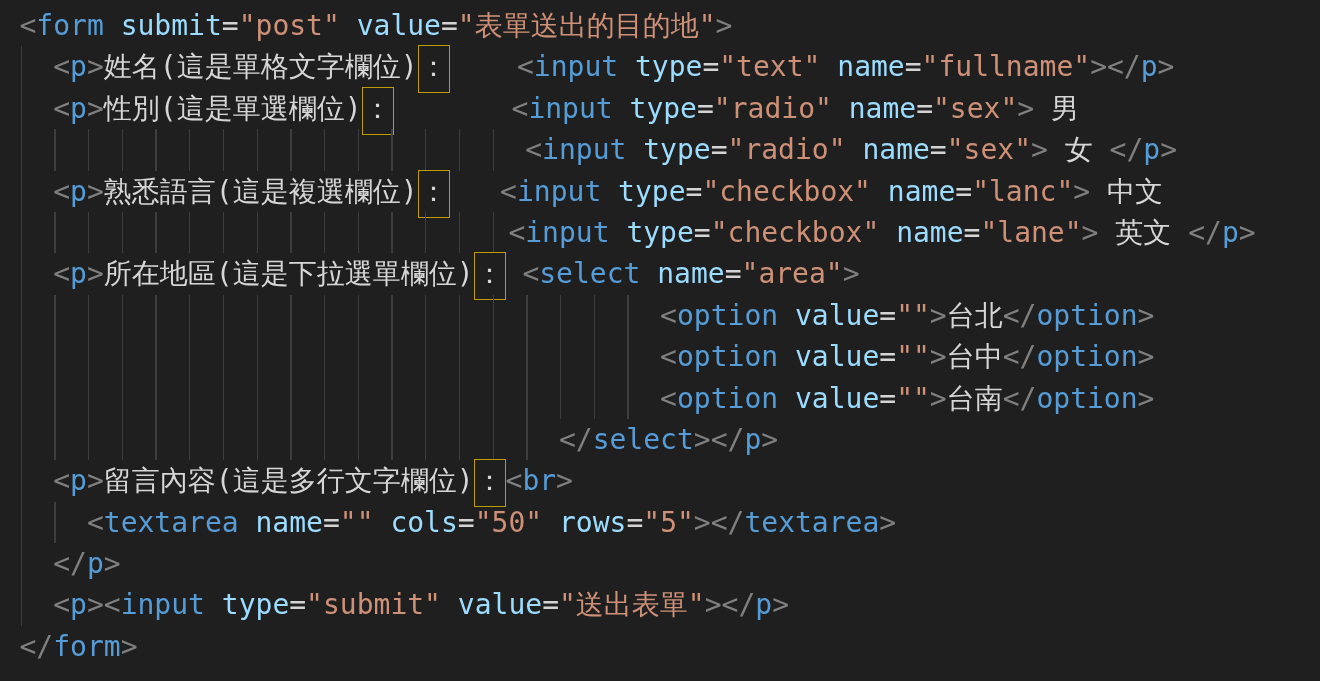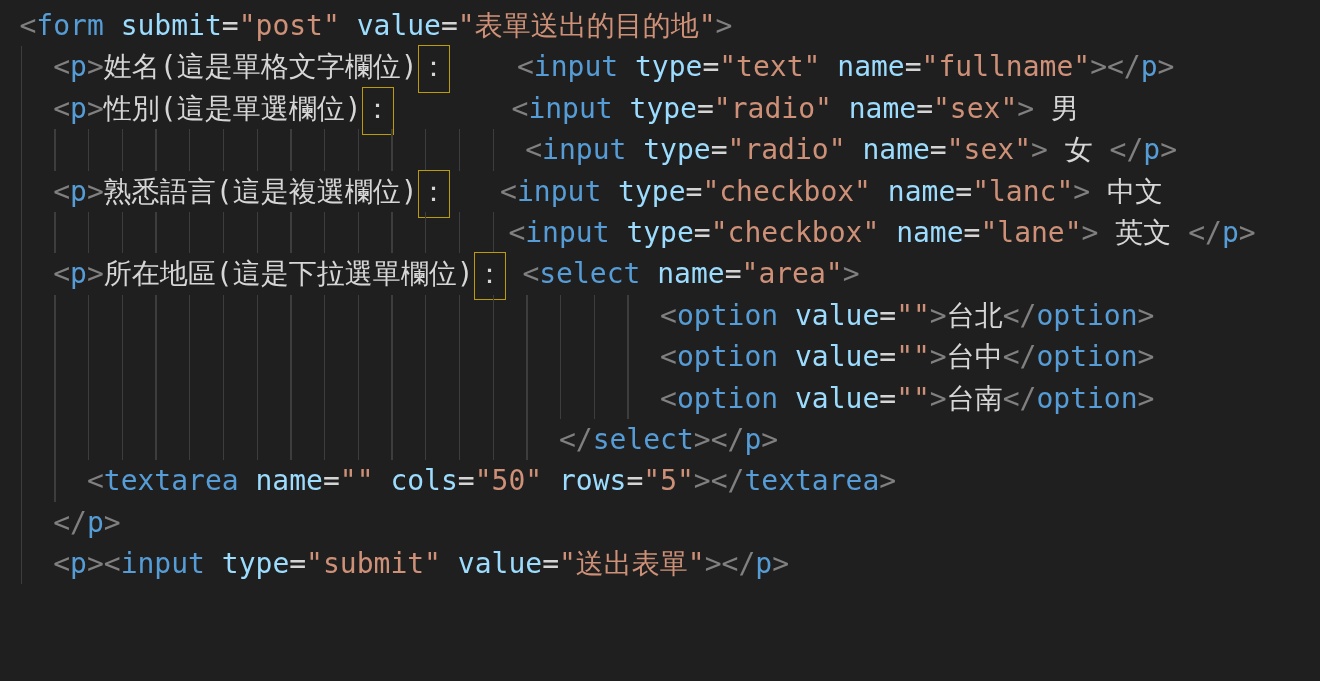--- a/index.html
+++ b/index.html
@@ -61,17 +61,19 @@
       <div class="line"><span class="guide" style="left: calc(0ch + 1px);"></span><span class="tok-text">  </span><span class="tok-punct">&lt;</span><span class="tok-tag">p</span><span class="tok-punct">&gt;</span><span class="tok-text">姓名(這是單格文字欄位)</span><span class="tok-unicode">：</span><span class="tok-text">    </span><span class="tok-punct">&lt;</span><span class="tok-tag">input</span><span class="tok-text"> </span><span class="tok-attr">type</span><span class="tok-op">=</span><span class="tok-str">"text"</span><span class="tok-text"> </span><span class="tok-attr">name</span><span class="tok-op">=</span><span class="tok-str">"fullname"</span><span class="tok-punct">&gt;</span><span class="tok-punct">&lt;/</span><span class="tok-tag">p</span><span class="tok-punct">&gt;</span></div>
       <div class="line"><span class="guide" style="left: calc(0ch + 1px);"></span><span class="tok-text">  </span><span class="tok-punct">&lt;</span><span class="tok-tag">p</span><span class="tok-punct">&gt;</span><span class="tok-text">性別(這是單選欄位)</span><span class="tok-unicode">：</span><span class="tok-text">       </span><span class="tok-punct">&lt;</span><span class="tok-tag">input</span><span class="tok-text"> </span><span class="tok-attr">type</span><span class="tok-op">=</span><span class="tok-str">"radio"</span><span class="tok-text"> </span><span class="tok-attr">name</span><span class="tok-op">=</span><span class="tok-str">"sex"</span><span class="tok-punct">&gt;</span><span class="tok-text"> 男</span></div>
       <div class="line"><span class="guide" style="left: calc(0ch + 1px);"></span><span class="guide" style="left: calc(2ch + 1px);"></span><span class="guide" style="left: calc(4ch + 1px);"></span><span class="guide" style="left: calc(6ch + 1px);"></span><span class="guide" style="left: calc(8ch + 1px);"></span><span class="guide" style="left: calc(10ch + 1px);"></span><span class="guide" style="left: calc(12ch + 1px);"></span><span class="guide" style="left: calc(14ch + 1px);"></span><span class="guide" style="left: calc(16ch + 1px);"></span><span class="guide" style="left: calc(18ch + 1px);"></span><span class="guide" style="left: calc(20ch + 1px);"></span><span class="guide" style="left: calc(22ch + 1px);"></span><span class="guide" style="left: calc(24ch + 1px);"></span><span class="guide" style="left: calc(26ch + 1px);"></span><span class="guide" style="left: calc(28ch + 1px);"></span><span class="tok-text">                              </span><span class="tok-punct">&lt;</span><span class="tok-tag">input</span><span class="tok-text"> </span><span class="tok-attr">type</span><span class="tok-op">=</span><span class="tok-str">"radio"</span><span class="tok-text"> </span><span class="tok-attr">name</span><span class="tok-op">=</span><span class="tok-str">"sex"</span><span class="tok-punct">&gt;</span><span class="tok-text"> 女 </span><span class="tok-punct">&lt;/</span><span class="tok-tag">p</span><span class="tok-punct">&gt;</span></div>
       <div class="line"><span class="guide" style="left: calc(0ch + 1px);"></span><span class="tok-text">  </span><span class="tok-punct">&lt;</span><span class="tok-tag">p</span><span class="tok-punct">&gt;</span><span class="tok-text">熟悉語言(這是複選欄位)</span><span class="tok-unicode">：</span><span class="tok-text">   </span><span class="tok-punct">&lt;</span><span class="tok-tag">input</span><span class="tok-text"> </span><span class="tok-attr">type</span><span class="tok-op">=</span><span class="tok-str">"checkbox"</span><span class="tok-text"> </span><span class="tok-attr">name</span><span class="tok-op">=</span><span class="tok-str">"lanc"</span><span class="tok-punct">&gt;</span><span class="tok-text"> 中文</span></div>
       <div class="line"><span class="guide" style="left: calc(0ch + 1px);"></span><span class="guide" style="left: calc(2ch + 1px);"></span><span class="guide" style="left: calc(4ch + 1px);"></span><span class="guide" style="left: calc(6ch + 1px);"></span><span class="guide" style="left: calc(8ch + 1px);"></span><span class="guide" style="left: calc(10ch + 1px);"></span><span class="guide" style="left: calc(12ch + 1px);"></span><span class="guide" style="left: calc(14ch + 1px);"></span><span class="guide" style="left: calc(16ch + 1px);"></span><span class="guide" style="left: calc(18ch + 1px);"></span><span class="guide" style="left: calc(20ch + 1px);"></span><span class="guide" style="left: calc(22ch + 1px);"></span><span class="guide" style="left: calc(24ch + 1px);"></span><span class="guide" style="left: calc(26ch + 1px);"></span><span class="guide" style="left: calc(28ch + 1px);"></span><span class="tok-text">                             </span><span class="tok-punct">&lt;</span><span class="tok-tag">input</span><span class="tok-text"> </span><span class="tok-attr">type</span><span class="tok-op">=</span><span class="tok-str">"checkbox"</span><span class="tok-text"> </span><span class="tok-attr">name</span><span class="tok-op">=</span><span class="tok-str">"lane"</span><span class="tok-punct">&gt;</span><span class="tok-text"> 英文 </span><span class="tok-punct">&lt;/</span><span class="tok-tag">p</span><span class="tok-punct">&gt;</span></div>
       <div class="line"><span class="guide" style="left: calc(0ch + 1px);"></span><span class="tok-text">  </span><span class="tok-punct">&lt;</span><span class="tok-tag">p</span><span class="tok-punct">&gt;</span><span class="tok-text">所在地區(這是下拉選單欄位)</span><span class="tok-unicode">：</span><span class="tok-text"> </span><span class="tok-punct">&lt;</span><span class="tok-tag">select</span><span class="tok-text"> </span><span class="tok-attr">name</span><span class="tok-op">=</span><span class="tok-str">"area"</span><span class="tok-punct">&gt;</span></div>
       <div class="line"><span class="guide" style="left: calc(0ch + 1px);"></span><span class="guide" style="left: calc(2ch + 1px);"></span><span class="guide" style="left: calc(4ch + 1px);"></span><span class="guide" style="left: calc(6ch + 1px);"></span><span class="guide" style="left: calc(8ch + 1px);"></span><span class="guide" style="left: calc(10ch + 1px);"></span><span class="guide" style="left: calc(12ch + 1px);"></span><span class="guide" style="left: calc(14ch + 1px);"></span><span class="guide" style="left: calc(16ch + 1px);"></span><span class="guide" style="left: calc(18ch + 1px);"></span><span class="guide" style="left: calc(20ch + 1px);"></span><span class="guide" style="left: calc(22ch + 1px);"></span><span class="guide" style="left: calc(24ch + 1px);"></span><span class="guide" style="left: calc(26ch + 1px);"></span><span class="guide" style="left: calc(28ch + 1px);"></span><span class="guide" style="left: calc(30ch + 1px);"></span><span class="guide" style="left: calc(32ch + 1px);"></span><span class="guide" style="left: calc(34ch + 1px);"></span><span class="guide" style="left: calc(36ch + 1px);"></span><span class="tok-text">                                      </span><span class="tok-punct">&lt;</span><span class="tok-tag">option</span><span class="tok-text"> </span><span class="tok-attr">value</span><span class="tok-op">=</span><span class="tok-str">""</span><span class="tok-punct">&gt;</span><span class="tok-text">台北</span><span class="tok-punct">&lt;/</span><span class="tok-tag">option</span><span class="tok-punct">&gt;</span></div>
       <div class="line"><span class="guide" style="left: calc(0ch + 1px);"></span><span class="guide" style="left: calc(2ch + 1px);"></span><span class="guide" style="left: calc(4ch + 1px);"></span><span class="guide" style="left: calc(6ch + 1px);"></span><span class="guide" style="left: calc(8ch + 1px);"></span><span class="guide" style="left: calc(10ch + 1px);"></span><span class="guide" style="left: calc(12ch + 1px);"></span><span class="guide" style="left: calc(14ch + 1px);"></span><span class="guide" style="left: calc(16ch + 1px);"></span><span class="guide" style="left: calc(18ch + 1px);"></span><span class="guide" style="left: calc(20ch + 1px);"></span><span class="guide" style="left: calc(22ch + 1px);"></span><span class="guide" style="left: calc(24ch + 1px);"></span><span class="guide" style="left: calc(26ch + 1px);"></span><span class="guide" style="left: calc(28ch + 1px);"></span><span class="guide" style="left: calc(30ch + 1px);"></span><span class="guide" style="left: calc(32ch + 1px);"></span><span class="guide" style="left: calc(34ch + 1px);"></span><span class="guide" style="left: calc(36ch + 1px);"></span><span class="tok-text">                                      </span><span class="tok-punct">&lt;</span><span class="tok-tag">option</span><span class="tok-text"> </span><span class="tok-attr">value</span><span class="tok-op">=</span><span class="tok-str">""</span><span class="tok-punct">&gt;</span><span class="tok-text">台中</span><span class="tok-punct">&lt;/</span><span class="tok-tag">option</span><span class="tok-punct">&gt;</span></div>
       <div class="line"><span class="guide" style="left: calc(0ch + 1px);"></span><span class="guide" style="left: calc(2ch + 1px);"></span><span class="guide" style="left: calc(4ch + 1px);"></span><span class="guide" style="left: calc(6ch + 1px);"></span><span class="guide" style="left: calc(8ch + 1px);"></span><span class="guide" style="left: calc(10ch + 1px);"></span><span class="guide" style="left: calc(12ch + 1px);"></span><span class="guide" style="left: calc(14ch + 1px);"></span><span class="guide" style="left: calc(16ch + 1px);"></span><span class="guide" style="left: calc(18ch + 1px);"></span><span class="guide" style="left: calc(20ch + 1px);"></span><span class="guide" style="left: calc(22ch + 1px);"></span><span class="guide" style="left: calc(24ch + 1px);"></span><span class="guide" style="left: calc(26ch + 1px);"></span><span class="guide" style="left: calc(28ch + 1px);"></span><span class="guide" style="left: calc(30ch + 1px);"></span><span class="guide" style="left: calc(32ch + 1px);"></span><span class="guide" style="left: calc(34ch + 1px);"></span><span class="guide" style="left: calc(36ch + 1px);"></span><span class="tok-text">                                      </span><span class="tok-punct">&lt;</span><span class="tok-tag">option</span><span class="tok-text"> </span><span class="tok-attr">value</span><span class="tok-op">=</span><span class="tok-str">""</span><span class="tok-punct">&gt;</span><span class="tok-text">台南</span><span class="tok-punct">&lt;/</span><span class="tok-tag">option</span><span class="tok-punct">&gt;</span></div>
       <div class="line"><span class="guide" style="left: calc(0ch + 1px);"></span><span class="guide" style="left: calc(2ch + 1px);"></span><span class="guide" style="left: calc(4ch + 1px);"></span><span class="guide" style="left: calc(6ch + 1px);"></span><span class="guide" style="left: calc(8ch + 1px);"></span><span class="guide" style="left: calc(10ch + 1px);"></span><span class="guide" style="left: calc(12ch + 1px);"></span><span class="guide" style="left: calc(14ch + 1px);"></span><span class="guide" style="left: calc(16ch + 1px);"></span><span class="guide" style="left: calc(18ch + 1px);"></span><span class="guide" style="left: calc(20ch + 1px);"></span><span class="guide" style="left: calc(22ch + 1px);"></span><span class="guide" style="left: calc(24ch + 1px);"></span><span class="guide" style="left: calc(26ch + 1px);"></span><span class="guide" style="left: calc(28ch + 1px);"></span><span class="guide" style="left: calc(30ch + 1px);"></span><span class="tok-text">                                </span><span class="tok-punct">&lt;/</span><span class="tok-tag">select</span><span class="tok-punct">&gt;</span><span class="tok-punct">&lt;/</span><span class="tok-tag">p</span><span class="tok-punct">&gt;</span></div>
+      <div class="line"><span class="guide" style="left: calc(0ch + 1px);"></span><span class="tok-text">  </span><span class="tok-punct">&lt;</span><span class="tok-tag">p</span><span class="tok-punct">&gt;</span><span class="tok-text">留言內容(這是多行文字欄位)</span><span class="tok-unicode">：</span><span class="tok-punct">&lt;</span><span class="tok-tag">br</span><span class="tok-punct">&gt;</span></div>
       <div class="line"><span class="guide" style="left: calc(0ch + 1px);"></span><span class="guide" style="left: calc(2ch + 1px);"></span><span class="tok-text">    </span><span class="tok-punct">&lt;</span><span class="tok-tag">textarea</span><span class="tok-text"> </span><span class="tok-attr">name</span><span class="tok-op">=</span><span class="tok-str">""</span><span class="tok-text"> </span><span class="tok-attr">cols</span><span class="tok-op">=</span><span class="tok-str">"50"</span><span class="tok-text"> </span><span class="tok-attr">rows</span><span class="tok-op">=</span><span class="tok-str">"5"</span><span class="tok-punct">&gt;</span><span class="tok-punct">&lt;/</span><span class="tok-tag">textarea</span><span class="tok-punct">&gt;</span></div>
       <div class="line"><span class="guide" style="left: calc(0ch + 1px);"></span><span class="tok-text">  </span><span class="tok-punct">&lt;/</span><span class="tok-tag">p</span><span class="tok-punct">&gt;</span></div>
       <div class="line"><span class="guide" style="left: calc(0ch + 1px);"></span><span class="tok-text">  </span><span class="tok-punct">&lt;</span><span class="tok-tag">p</span><span class="tok-punct">&gt;</span><span class="tok-punct">&lt;</span><span class="tok-tag">input</span><span class="tok-text"> </span><span class="tok-attr">type</span><span class="tok-op">=</span><span class="tok-str">"submit"</span><span class="tok-text"> </span><span class="tok-attr">value</span><span class="tok-op">=</span><span class="tok-str">"送出表單"</span><span class="tok-punct">&gt;</span><span class="tok-punct">&lt;/</span><span class="tok-tag">p</span><span class="tok-punct">&gt;</span></div>
+      <div class="line"><span class="tok-punct">&lt;/</span><span class="tok-tag">form</span><span class="tok-punct">&gt;</span></div>
     </div>
 </div>
 
 </body></html>

